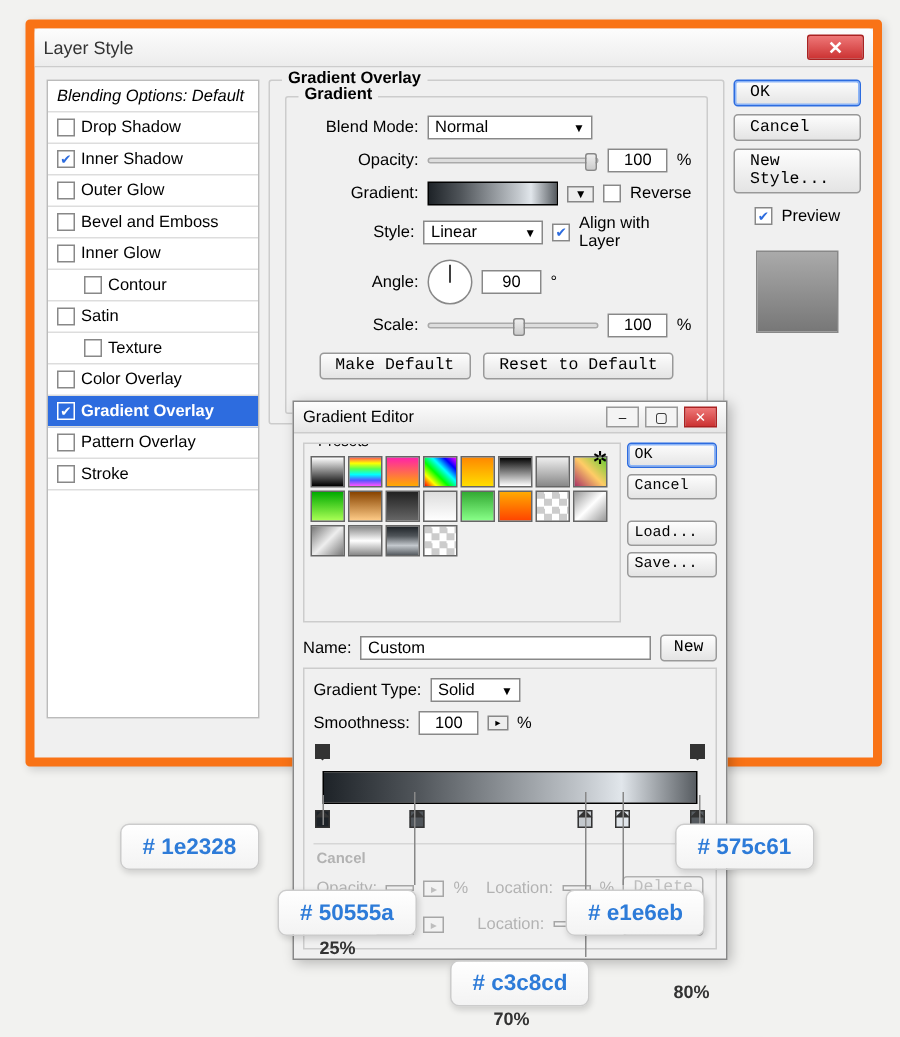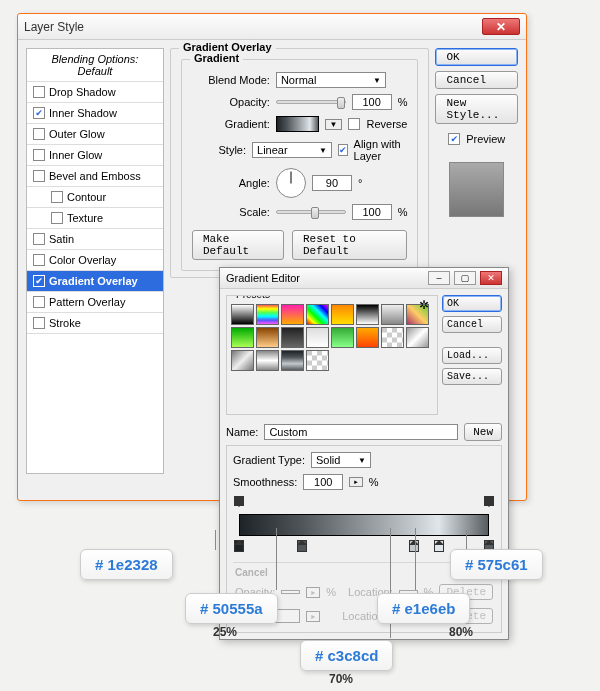--- a/index.html
+++ b/index.html
@@ -1,17 +1,17 @@
 <!DOCTYPE html>
 <html><head>
 <meta charset="utf-8">
 <style>
   * { box-sizing: border-box; font-family: Tahoma, sans-serif; font-size: 11px; }
   body { margin: 0; background: #f2f2f0; width: 600px; height: 691px; position: relative; overflow: hidden; }
-  .dialog { position: absolute; left: 17px; top: 13px; width: 510px; background: #f0f0f0; border: 1px solid #f97316; border-radius: 3px; box-shadow: 2px 2px 6px rgba(0,0,0,0.15); }
+  .dialog { position: absolute; left: 17px; top: 13px; width: 571px; background: #f0f0f0; border: 6px solid #f97316; border-radius: 3px; box-shadow: 2px 2px 6px rgba(0,0,0,0.15); }
   .titlebar { background: linear-gradient(#fdfdfd,#ececec); border-bottom: 1px solid #ccc; padding: 4px 6px; border-radius: 3px 3px 0 0; display: flex; align-items: center; }
   .titlebar .title { flex: 1; color: #333; font-size: 12px; }
   .close-btn { width: 38px; height: 17px; background: linear-gradient(#e77,#c33); border: 1px solid #a22; border-radius: 2px; color: #fff; display: flex; align-items: center; justify-content: center; font-weight: bold; cursor: pointer; }
   .close-x { font-size: 12px; line-height: 1; }
   .dlg-body { display: flex; padding: 8px; gap: 6px; }
   .styles-col { width: 142px; }
   .styles-hdr { background: #fff; border: 1px solid #bbb; padding: 3px 6px; margin-bottom: 1px; }
   .styles-list { background: #fff; border: 1px solid #bbb; height: 426px; text-align: center; }
   .srow { border-bottom: 1px solid #ddd; padding: 4px 6px; display: flex; align-items: center; gap: 4px; cursor: pointer; }
   .srow.selected { background: #2d6cdf; color: #fff; }
@@ -34,21 +34,21 @@
   .numbox { width: 40px; border: 1px solid #888; background: #fff; text-align: center; padding: 1px 2px; }
   .grad-bar { flex: 1; height: 16px; border: 1px solid #000; background: linear-gradient(90deg,#1e2328 0%,#50555a 25%,#c3c8cd 70%,#e1e6eb 80%,#575c61 100%); }
   .arrow { font-size: 8px; padding: 0 4px; border: 1px solid #888; background: #eee; }
   .angle-dial { width: 30px; height: 30px; border: 1px solid #888; border-radius: 50%; background: #fff; position: relative; }
   .angle-dial::after { content: ""; position: absolute; left: 50%; top: 50%; width: 12px; height: 1px; background: #000; transform-origin: left; transform: rotate(-90deg); }
   .btn { background: linear-gradient(#fdfdfd,#e4e4e4); border: 1px solid #999; border-radius: 3px; padding: 2px 10px; cursor: pointer; text-align: left; font-family: Liberation Mono, monospace; }
   .btn.primary { border: 1px solid #2d6cdf; box-shadow: 0 0 0 1px #8bb4f7 inset; }
   .right-col { width: 85px; display: flex; flex-direction: column; gap: 5px; align-items: stretch; }
   .preview-box { width: 55px; height: 55px; border: 1px solid #888; background: linear-gradient(#aaa,#777); margin: 6px auto 0; }
   
-  .ge-dialog { position: absolute; left: 195px; top: 267px; width: 290px; background: #f0f0f0; border: 1px solid #888; box-shadow: 2px 2px 8px rgba(0,0,0,0.25); margin-left: 24px; }
+  .ge-dialog { position: absolute; left: 195px; top: 267px; width: 290px; background: #f0f0f0; border: 1px solid #888; box-shadow: 2px 2px 8px rgba(0,0,0,0.25); }
   .ge-title { background: linear-gradient(#fdfdfd,#e6e6e6); border-bottom: 1px solid #ccc; padding: 3px 6px; display: flex; align-items: center; gap: 4px; }
   .ge-title .t { flex: 1; }
   .mini-btn { width: 22px; height: 14px; border: 1px solid #999; background: #f4f4f4; font-size: 9px; display: flex; align-items: center; justify-content: center; }
   .mini-close { background: linear-gradient(#e77,#c33); color: #fff; border-color: #a22; }
   .ge-body { padding: 6px; }
   .ge-top { display: flex; gap: 4px; }
   .presets { flex: 1; border: 1px solid #ccc; padding: 4px 4px 2px; height: 120px; overflow: hidden; position: relative; }
   .presets-lbl { position: absolute; top: -7px; left: 6px; background: #f0f0f0; padding: 0 3px; font-size: 10px; }
   .presets-grid { display: flex; flex-wrap: wrap; gap: 2px; margin-top: 4px; }
   .sw { width: 23px; height: 21px; border: 1px solid #666; }
@@ -100,37 +100,37 @@
         <div class="srow">
             <span class="chk on"></span>
             <span>Inner Shadow</span>
           </div>
         <div class="srow">
             <span class="chk"></span>
             <span>Outer Glow</span>
           </div>
         <div class="srow">
             <span class="chk"></span>
+            <span>Bevel and Emboss</span>
+          </div>
+        <div class="srow">
+            <span class="chk"></span>
             <span>Inner Glow</span>
           </div>
-        <div class="srow">
-            <span class="chk"></span>
-            <span>Bevel and Emboss</span>
-          </div>
         <div class="srow indent">
             <span class="chk"></span>
             <span>Contour</span>
           </div>
+        <div class="srow">
+            <span class="chk"></span>
+            <span>Satin</span>
+          </div>
         <div class="srow indent">
             <span class="chk"></span>
             <span>Texture</span>
-          </div>
-        <div class="srow">
-            <span class="chk"></span>
-            <span>Satin</span>
           </div>
         <div class="srow">
             <span class="chk"></span>
             <span>Color Overlay</span>
           </div>
         <div class="srow selected">
             <span class="chk onw" style="background:#2d6cdf;border-color:#fff"></span>
             <span style="font-weight:bold">Gradient Overlay</span>
           </div>
         <div class="srow">
@@ -322,16 +322,16 @@
 <div class="line" style="left:276px;top:528px;width:1px;height:62px"></div>
 <div class="callout" style="left:185px;top:593px"># 50555a</div>
 <div class="pct" style="left:213px;top:625px">25%</div>
 
 <div class="line" style="left:390px;top:528px;width:1px;height:110px"></div>
 <div class="callout" style="left:300px;top:640px"># c3c8cd</div>
 <div class="pct" style="left:329px;top:672px">70%</div>
 
 <div class="line" style="left:415px;top:528px;width:1px;height:62px"></div>
 <div class="callout" style="left:377px;top:593px"># e1e6eb</div>
-<div class="pct" style="left:449px;top:625px">80%</div>
+<div class="pct" style="left:449px;top:654px">80%</div>
 
 <div class="line" style="left:466px;top:530px;width:1px;height:20px"></div>
 <div class="callout" style="left:450px;top:549px"># 575c61</div>
 
 </body></html>

